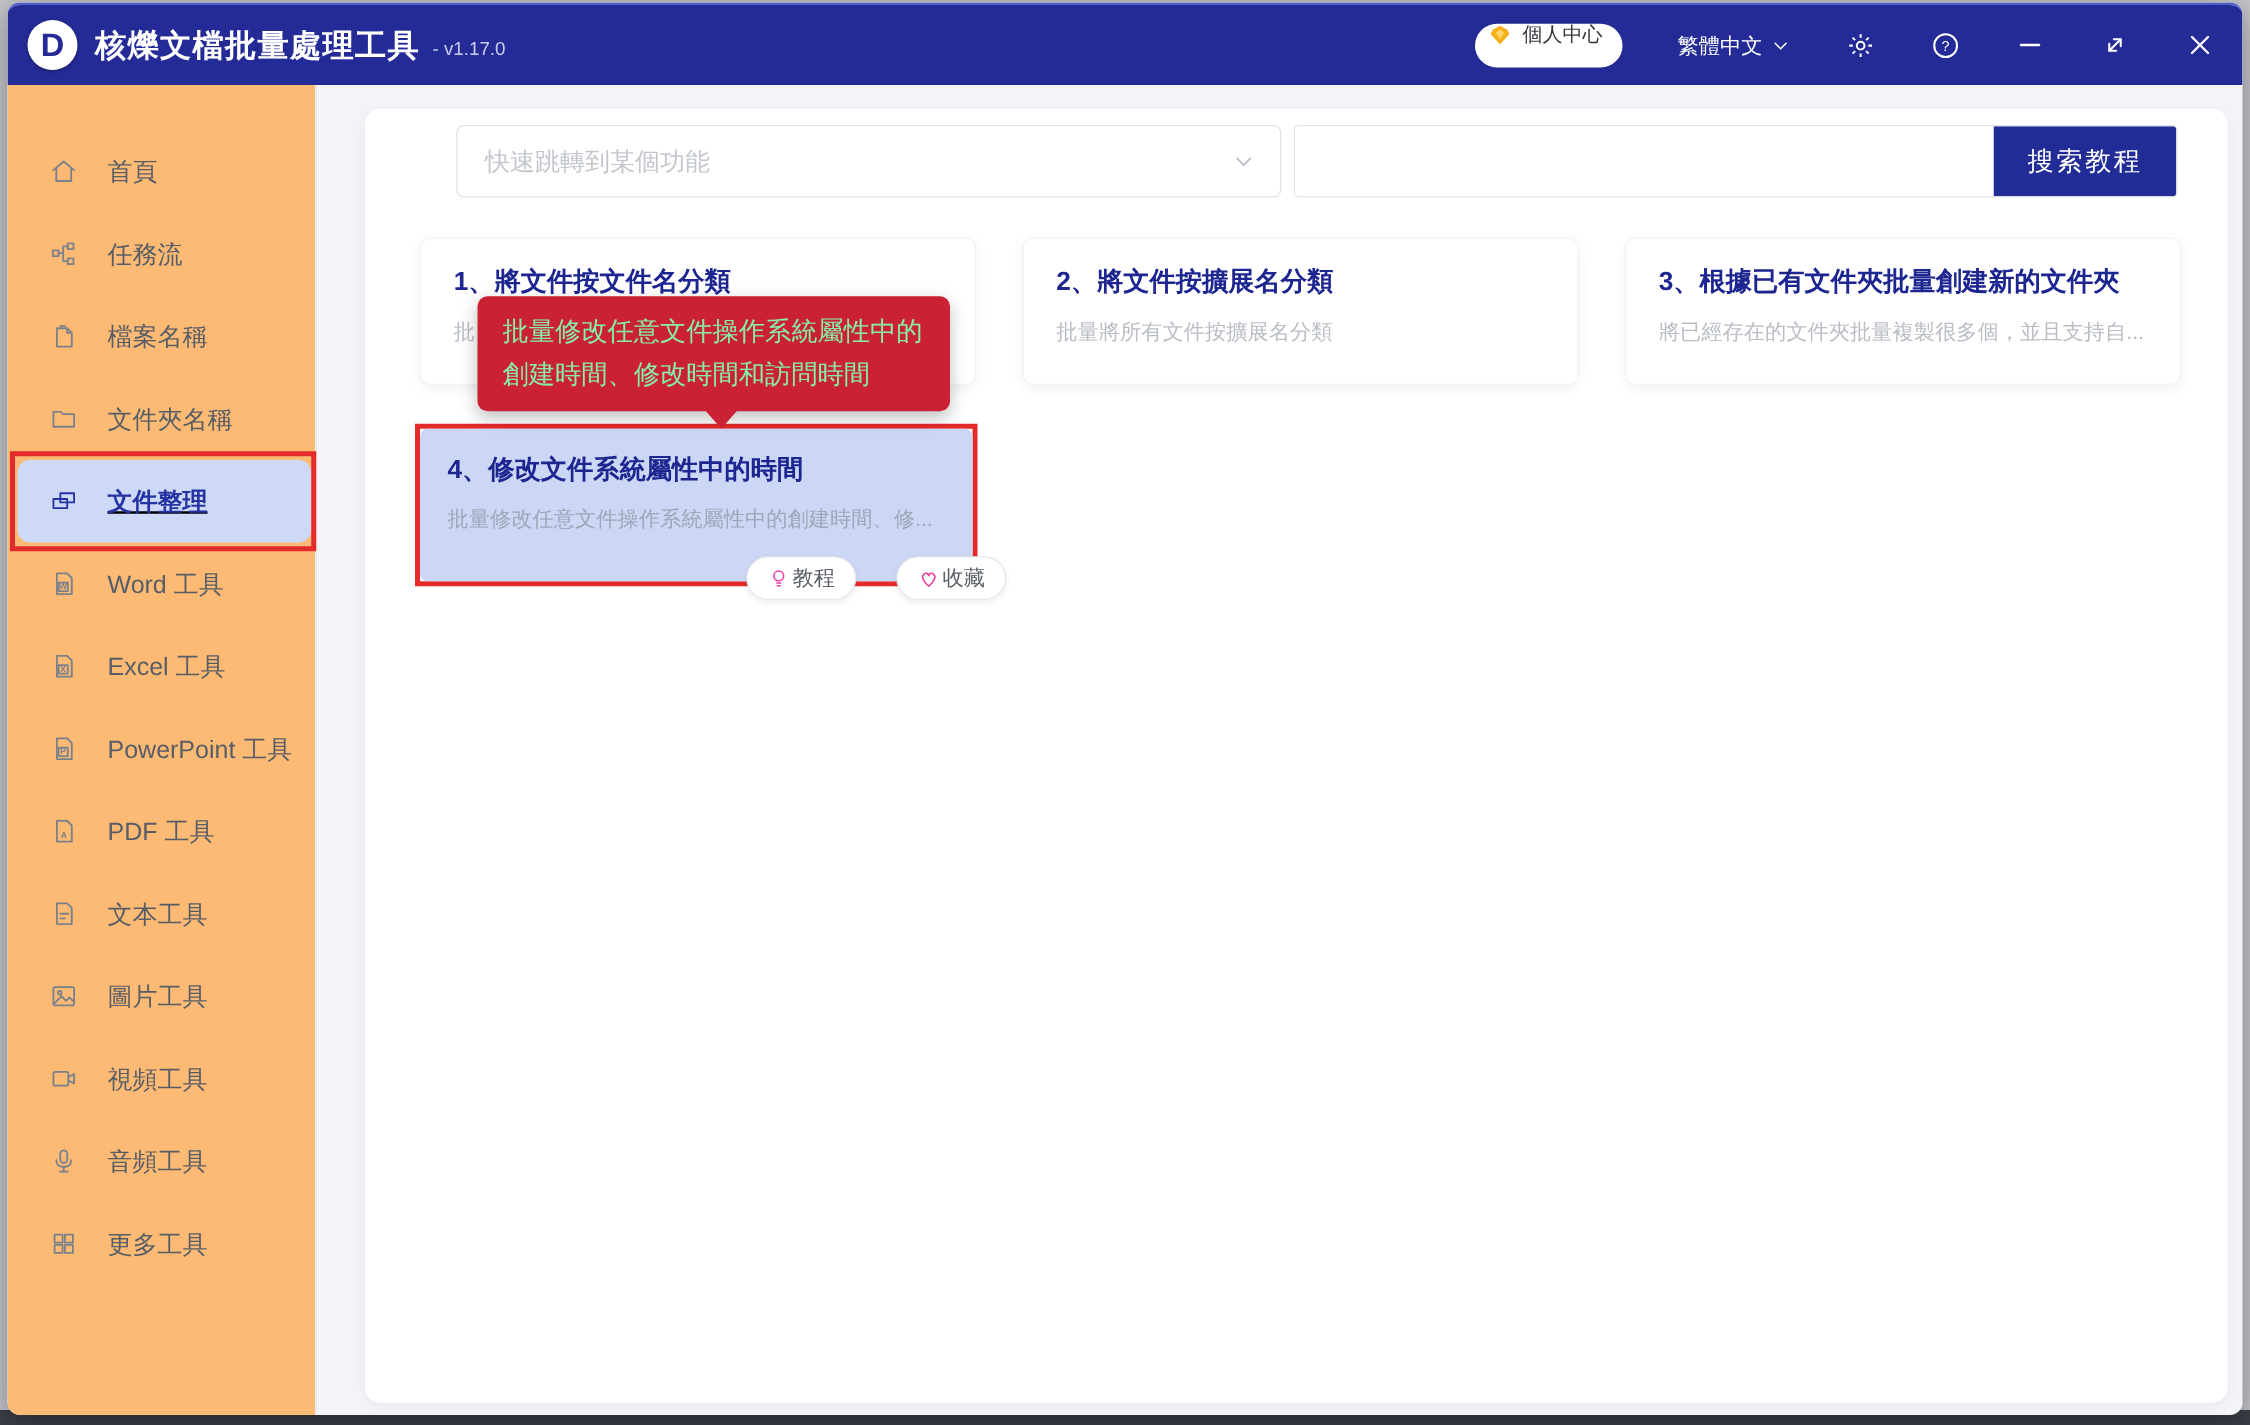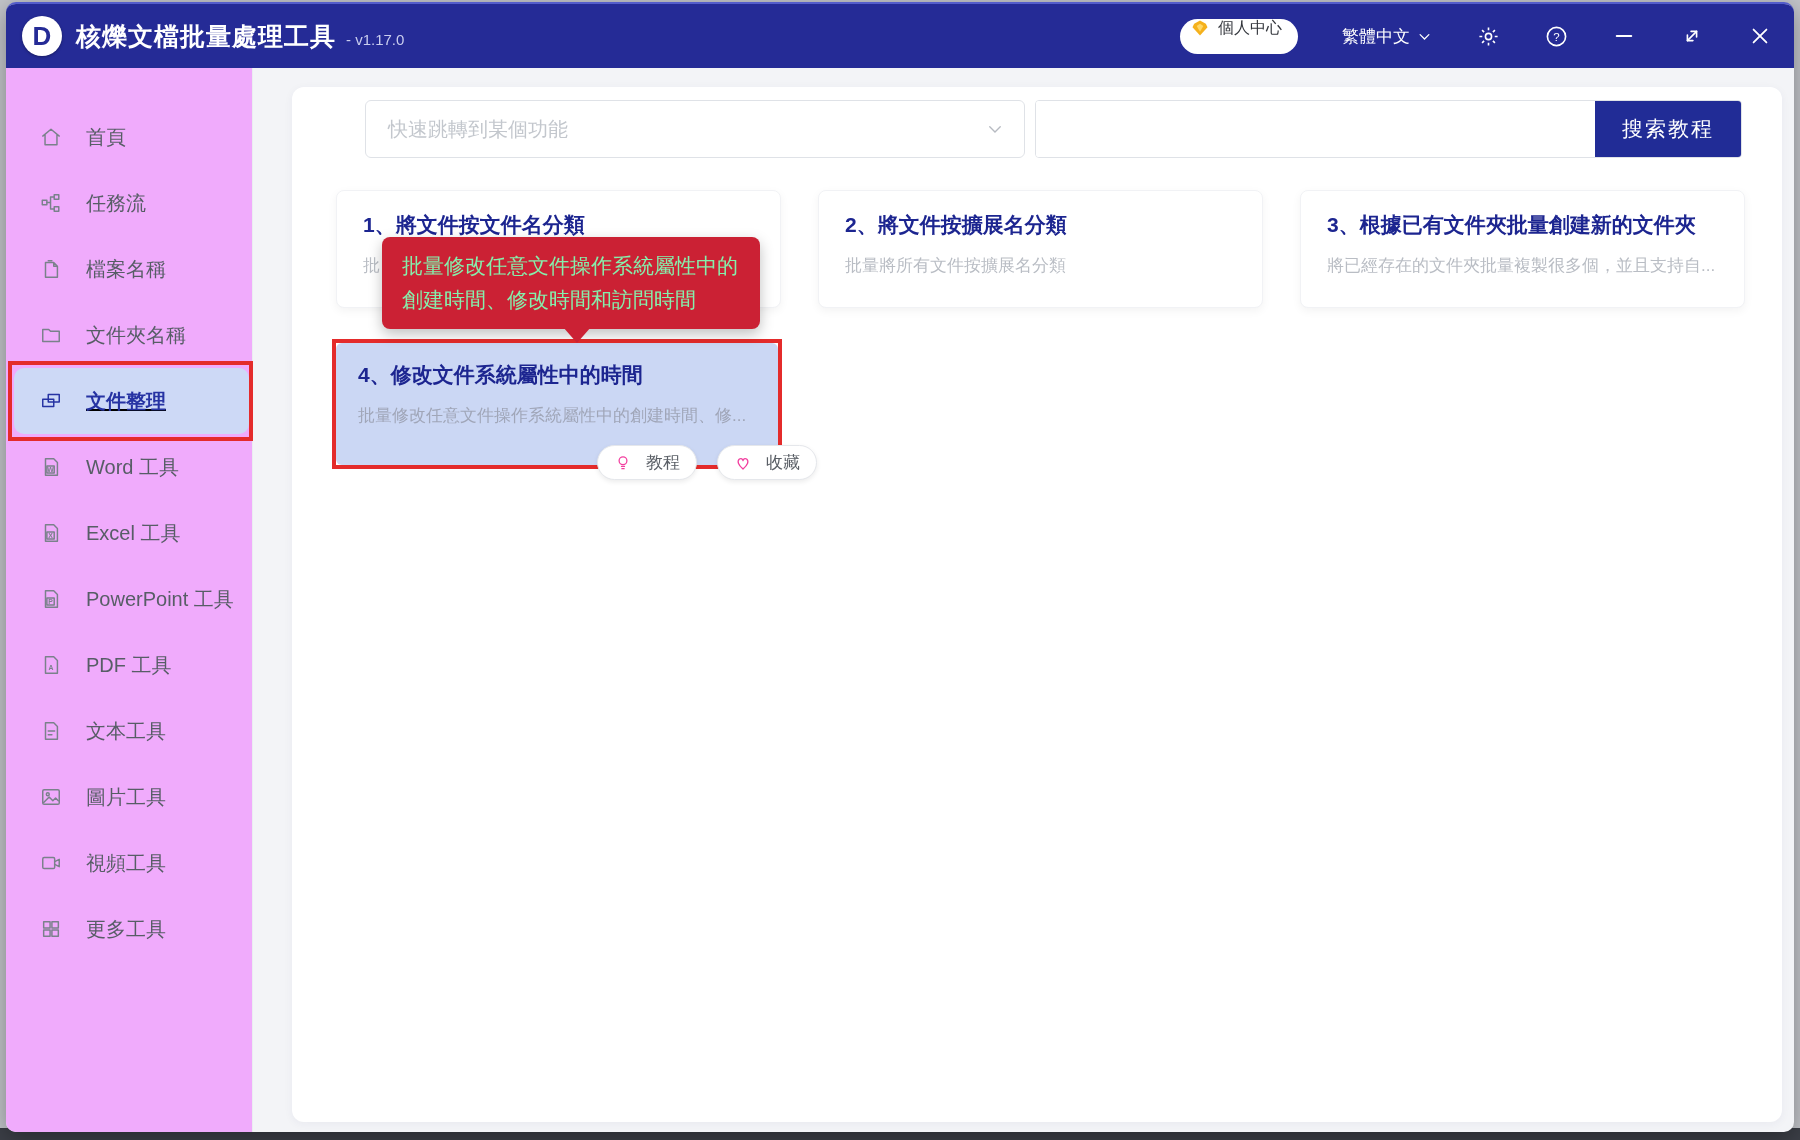--- a/index.html
+++ b/index.html
@@ -19,21 +19,21 @@
   .app-title { color:#fff; font-size:25px; font-weight:bold; margin-left:14px; letter-spacing:1px; }
   .app-version { color:#c9cdee; font-size:15px; margin-left:10px; margin-top:6px; }
   .tb-right { margin-left:auto; display:flex; align-items:center; gap:44px; }
   .user-pill { background:#fff; height:35px; border-radius:18px; display:flex; align-items:center;
                gap:8px; padding:0 16px 16px 10px; font-size:16px; color:#33363c; cursor:pointer; }
   .lang { display:flex; align-items:center; gap:7px; color:#fff; font-size:17px; cursor:pointer; }
   .tb-ico { width:24px; height:24px; display:flex; align-items:center; justify-content:center; cursor:pointer; }
   .tb-ico svg { display:block; }
 
   
-  .sidebar { position:absolute; left:0; top:64px; width:247px; bottom:0; background:#f0abfc;
+  .sidebar { position:absolute; left:0; top:64px; width:247px; bottom:0; background:#fdba74;
              border-right:1px solid #ebedf1; padding-top:36px; }
   .nav-item { height:66px; display:flex; align-items:center; padding-left:25px; margin:0 3px 0 8px;
               gap:23px; cursor:pointer; border-radius:10px; position:relative; }
   .nav-label { font-size:20px; color:#575d66; white-space:nowrap; }
   .nav-item.selected { background:#cdd9f6;text-decoration:underline; }
   .nav-item.selected .nav-label { color:#2633a3; font-weight:bold; }
   .nav-icon { width:24px; height:24px; display:flex; align-items:center; justify-content:center; }
   .nav-icon svg { stroke:#7a818b; fill:none; stroke-width:1.6; stroke-linecap:round; stroke-linejoin:round; }
   .nav-item.selected .nav-icon svg { stroke:#2633a3; }
   .side-annotation { position:absolute; left:-6px; right:-4px; top:-7px; bottom:-7px;
@@ -61,21 +61,21 @@
   .card-title { font-size:21px; font-weight:bold; color:#1c2590; white-space:nowrap; }
   .card-desc { font-size:17px; color:#b9bdc4; margin-top:15px; white-space:nowrap; overflow:hidden; }
 
   .row2 { position:absolute; left:40px; top:252px; width:450px; height:130px;
           border:4px solid #e42b2b; z-index:6; }
   .card-highlight { width:100%; height:100%; background:#cbd7f4; border-radius:6px; padding:18px 22px;
                     cursor:pointer; overflow:hidden; }
   .card-highlight .card-desc { color:#a0a6b8; }
 
   .action-pill { position:absolute; height:35px; background:#fff; border:1px solid #e5e7eb;
-                 border-radius:18px; display:flex; align-items:center; gap:14px; padding:0 16px;
+                 border-radius:18px; display:flex; align-items:center; gap:2px; padding:0 16px;
                  font-size:17px; color:#5a5f66; box-shadow:0 2px 5px rgba(0,0,0,.08);
                  z-index:7; cursor:pointer; white-space:nowrap; }
   .pill-tutorial { left:305px; top:358px; }
   .pill-favorite { left:425px; top:358px; }
   .action-pill svg { stroke:#f23f9f; fill:none; stroke-width:1.7; stroke-linecap:round; stroke-linejoin:round; }
 
   .tooltip { position:absolute; left:90px; top:150px; width:378px; background:#cb2134; border-radius:8px;
              padding:12px 20px; z-index:8; box-shadow:0 5px 14px rgba(0,0,0,.25); }
   .tooltip-line { color:#86efac; font-size:21px; line-height:34px; white-space:nowrap; }
   .tooltip-tail { position:absolute; left:181px; bottom:-14px; width:0; height:0;
@@ -275,20 +275,31 @@
     <div class="nav-item">
       <span class="nav-icon">
         <svg width="22" height="22" viewBox="0 0 24 24">
             <rect x="3" y="6" width="13" height="12" rx="1.5"></rect>
             <path d="M16 10.5 L21 8 V16 L16 13.5"></path>
           </svg>
         </span>
       <span class="nav-label">視頻工具</span>
     </div>
 
+    <div class="nav-item">
+      <span class="nav-icon">
+        <svg width="22" height="22" viewBox="0 0 24 24">
+            <rect x="9" y="2.5" width="6" height="11" rx="3"></rect>
+            <path d="M5.5 11 C5.5 15 8 17 12 17 C16 17 18.5 15 18.5 11"></path>
+            <line x1="12" y1="17" x2="12" y2="21"></line>
+            <line x1="8.5" y1="21" x2="15.5" y2="21"></line>
+          </svg>
+        </span>
+      <span class="nav-label">音頻工具</span>
+    </div>
 
     <div class="nav-item">
       <span class="nav-icon">
         <svg width="22" height="22" viewBox="0 0 24 24">
             <rect x="4" y="4" width="7" height="7"></rect>
             <rect x="13" y="4" width="7" height="7"></rect>
             <rect x="4" y="13" width="7" height="7"></rect>
             <rect x="13" y="13" width="7" height="7"></rect>
           </svg>
         </span>

